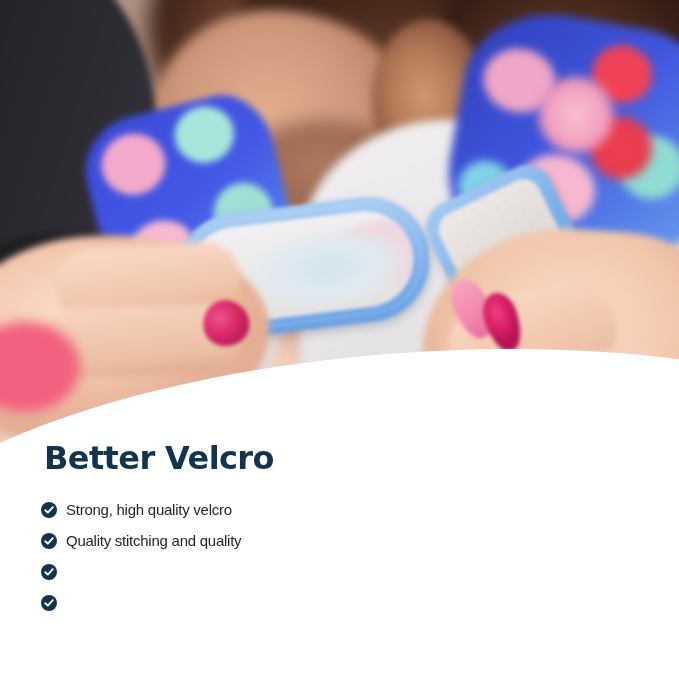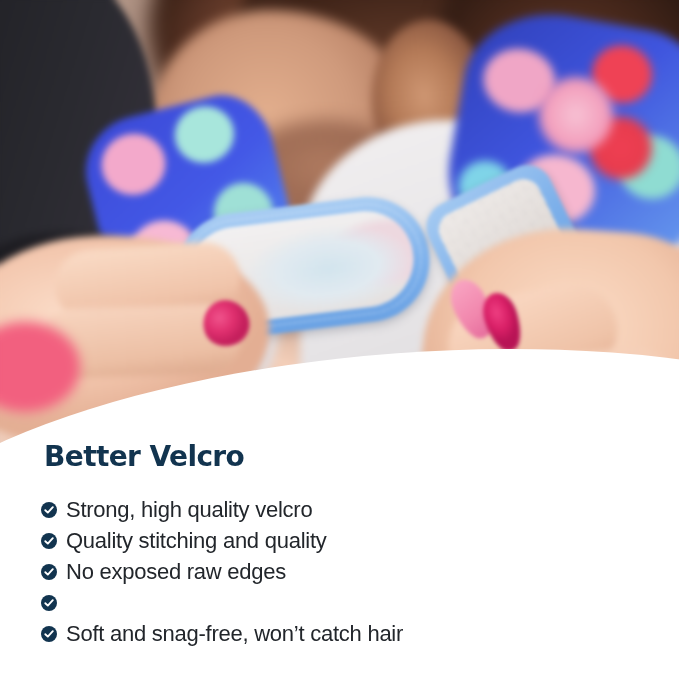--- a/index.html
+++ b/index.html
@@ -394,21 +394,21 @@
     width: 679px;
     height: 679px;
     z-index: 10;
   }
   .headline {
     position: absolute;
     left: 44px;
     top: 442px;
     margin: 0;
     font-family: "DejaVu Sans", sans-serif;
-    font-size: 28px;
+    font-size: 32px;
     font-weight: 700;
     letter-spacing: -0.6px;
     color: #12344f;
     line-height: 1.06;
   }
   .bullets {
     position: absolute;
     left: 41px;
     top: 494px;
     margin: 0;
@@ -423,21 +423,21 @@
     height: 31px;
   }
   .check-icon {
     flex: 0 0 auto;
     width: 16px;
     height: 16px;
     display: block;
   }
   .bullet-text {
     font-family: "Liberation Sans", sans-serif;
-    font-size: 22px;
+    font-size: 15px;
     font-weight: 400;
     color: #22262b;
     letter-spacing: -0.25px;
     white-space: nowrap;
   }
 </style>
 </head>
 <body>
 
 <div class="page">
@@ -510,31 +510,23 @@
           <circle cx="8" cy="8" r="8" fill="#12344f"></circle>
           <path d="M4.3 8.2 L6.8 10.6 L11.8 5.2" fill="none" stroke="#ffffff" stroke-width="1.9" stroke-linecap="round" stroke-linejoin="round"></path>
         </svg>
         <span class="bullet-text">Quality stitching and quality</span>
       </li>
       <li class="bullet">
         <svg class="check-icon" viewBox="0 0 16 16">
           <circle cx="8" cy="8" r="8" fill="#12344f"></circle>
           <path d="M4.3 8.2 L6.8 10.6 L11.8 5.2" fill="none" stroke="#ffffff" stroke-width="1.9" stroke-linecap="round" stroke-linejoin="round"></path>
         </svg>
-        <span class="bullet-text">No exposed raw edges</span>
       </li>
       <li class="bullet">
         <svg class="check-icon" viewBox="0 0 16 16">
           <circle cx="8" cy="8" r="8" fill="#12344f"></circle>
           <path d="M4.3 8.2 L6.8 10.6 L11.8 5.2" fill="none" stroke="#ffffff" stroke-width="1.9" stroke-linecap="round" stroke-linejoin="round"></path>
         </svg>
       </li>
-      <li class="bullet">
-        <svg class="check-icon" viewBox="0 0 16 16">
-          <circle cx="8" cy="8" r="8" fill="#12344f"></circle>
-          <path d="M4.3 8.2 L6.8 10.6 L11.8 5.2" fill="none" stroke="#ffffff" stroke-width="1.9" stroke-linecap="round" stroke-linejoin="round"></path>
-        </svg>
-        <span class="bullet-text">Soft and snag-free, won’t catch hair</span>
-      </li>
     </ul>
   </div>
 
 </div>
 
 </body></html>

